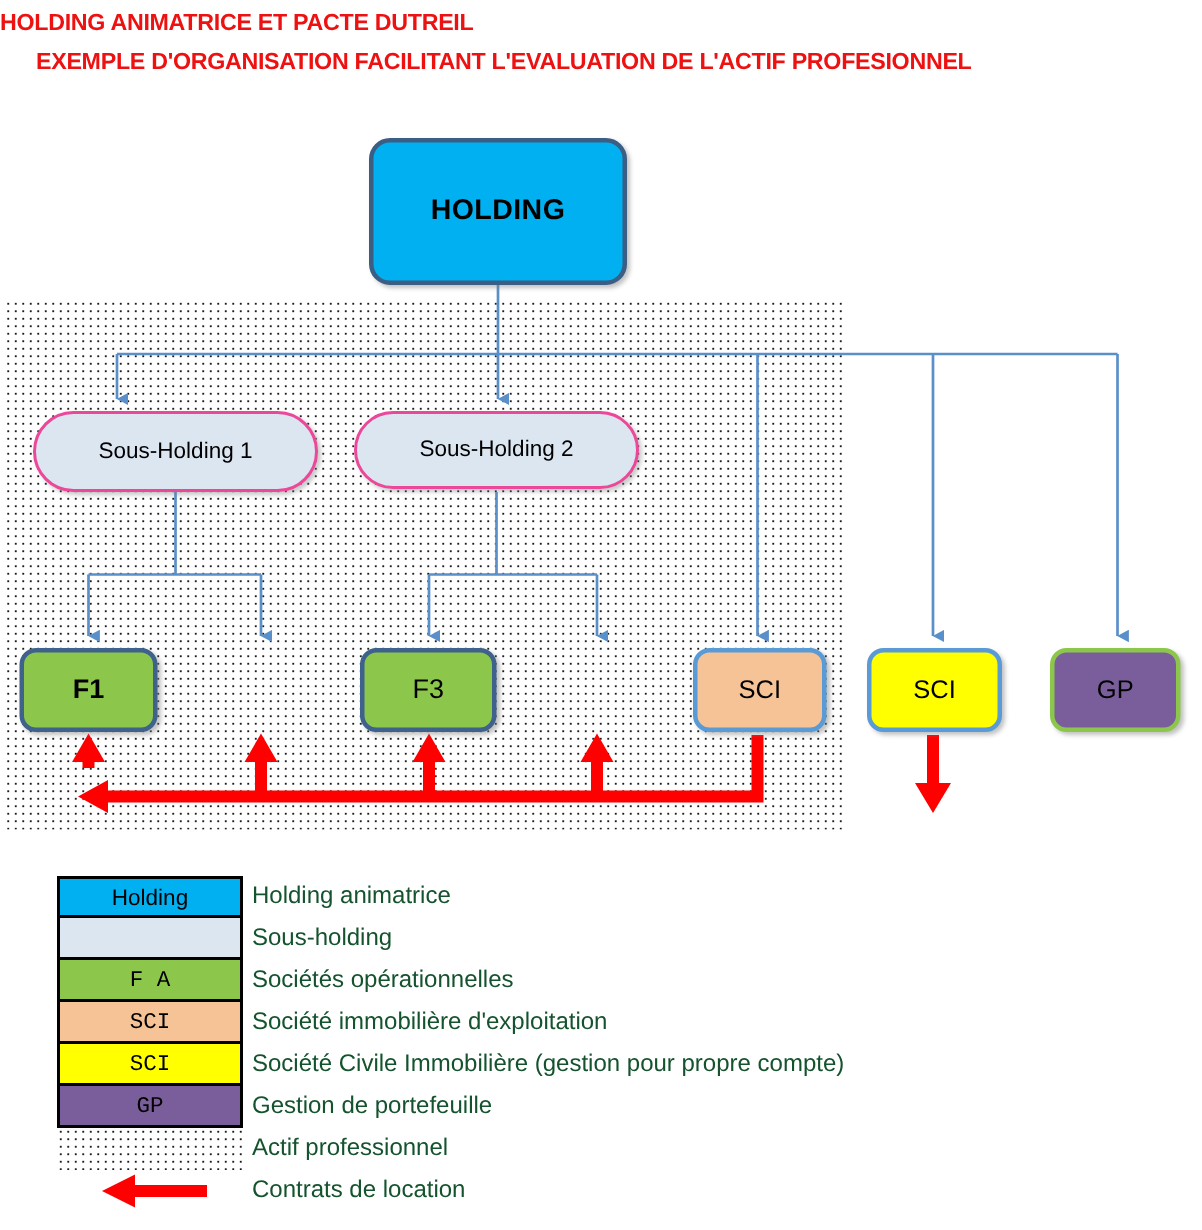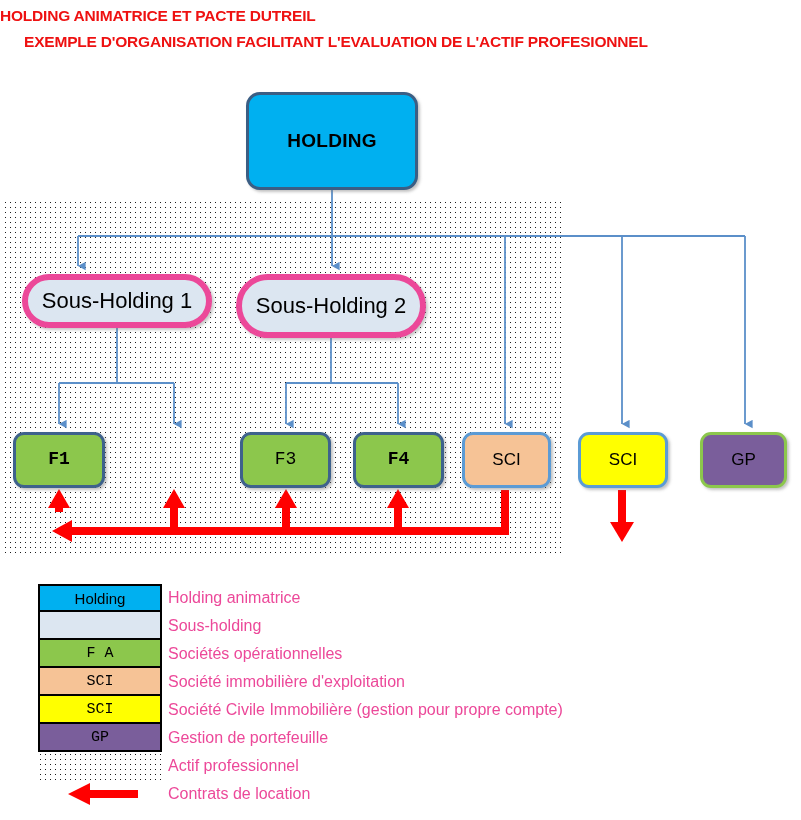--- a/index.html
+++ b/index.html
@@ -42,32 +42,31 @@
     line-height:1.1;
   }
 
   .n-holding{
     left:246px;top:92px;width:172px;height:98px;
     background:#00B0F0;border:3px solid #3B5E84;border-radius:14px;
     font-size:19px;font-weight:bold;letter-spacing:0.3px;
     box-shadow:2px 2px 3px rgba(120,120,120,.45);
   }
   .n-sub{
-    background:#DCE6F1;border:6px solid #ec4899;border-radius:999px;
-    font-size:22px;
+    background:#DCE6F1;border:2px solid #ec4899;border-radius:999px;
+    font-size:15px;
     box-shadow:2px 2px 3px rgba(120,120,120,.40);
   }
   #sub1{left:22px;top:274px;width:190px;height:54px;}
-  #sub2{left:236px;top:274px;width:190px;height:64px;}
+  #sub2{left:236px;top:274px;width:190px;height:52px;}
 
   .n-op{
     background:#8CC74C;border:3px solid #3E628C;border-radius:11px;
     font-size:18px;font-weight:bold;
     box-shadow:2px 2px 3px rgba(120,120,120,.45);
-    font-family:Liberation Mono, monospace;
   }
   .n-op.plain{font-weight:normal;}
   #f1{left:13px;top:432px;width:92px;height:56px;}
   #f2{left:127px;top:432px;width:92px;height:56px;}
   #f3{left:240px;top:432px;width:91px;height:56px;text-align:right;}
   #f4{left:353px;top:432px;width:91px;height:56px;}
 
   #sci-exp{
     left:462px;top:432px;width:89px;height:56px;
     background:#F6C396;border:3px solid #5B9BD5;border-radius:11px;
@@ -99,21 +98,21 @@
   .lg-swatch{
     position:absolute;left:0;top:0;width:124px;height:28px;
     box-sizing:border-box;border:2px solid #000;
     display:flex;align-items:center;justify-content:center;
     font-size:15px;color:#000;
   }
   .lg-swatch.noborder-top{border-top-width:0;font-family:Liberation Mono, monospace;}
   .lg-label{
     position:absolute;left:130px;top:0;height:28px;
     display:flex;align-items:center;
-    font-size:16px;color:#ec4899;white-space:nowrap;
+    font-size:16px;color:#14532d;white-space:nowrap;
   }
   .sw-holding{background:#00B0F0;}
   .sw-sub{background:#DCE6F1;}
   .sw-op{background:#8CC74C;}
   .sw-sciexp{background:#F6C396;}
   .sw-scicivil{background:#FFFF00;}
   .sw-gp{background:#7A5E9B;}
   .sw-actif{
     background-color:#ffffff;
     background-image:radial-gradient(#1a1a1a 0.8px, transparent 0.9px);
@@ -183,21 +182,20 @@
       <path d="M622,542 L634,522 L610,522 Z"></path>
     </g>
   </svg>
 
   <div class="node n-holding">HOLDING</div>
   <div class="node n-sub" id="sub1">Sous-Holding 1</div>
   <div class="node n-sub" id="sub2">Sous-Holding 2</div>
 
   <div class="node n-op" id="f1">F1</div>
   <div class="node n-op plain" id="f3">F3</div>
-  <div class="node n-op" id="f4">F4</div>
 
   <div class="node" id="sci-exp">SCI</div>
   <div class="node" id="sci-civ">SCI</div>
   <div class="node" id="gp">GP</div>
 
   <div id="legend">
 
     <div class="lg-row">
       <div class="lg-swatch sw-holding">Holding</div>
       <div class="lg-label">Holding animatrice</div>

